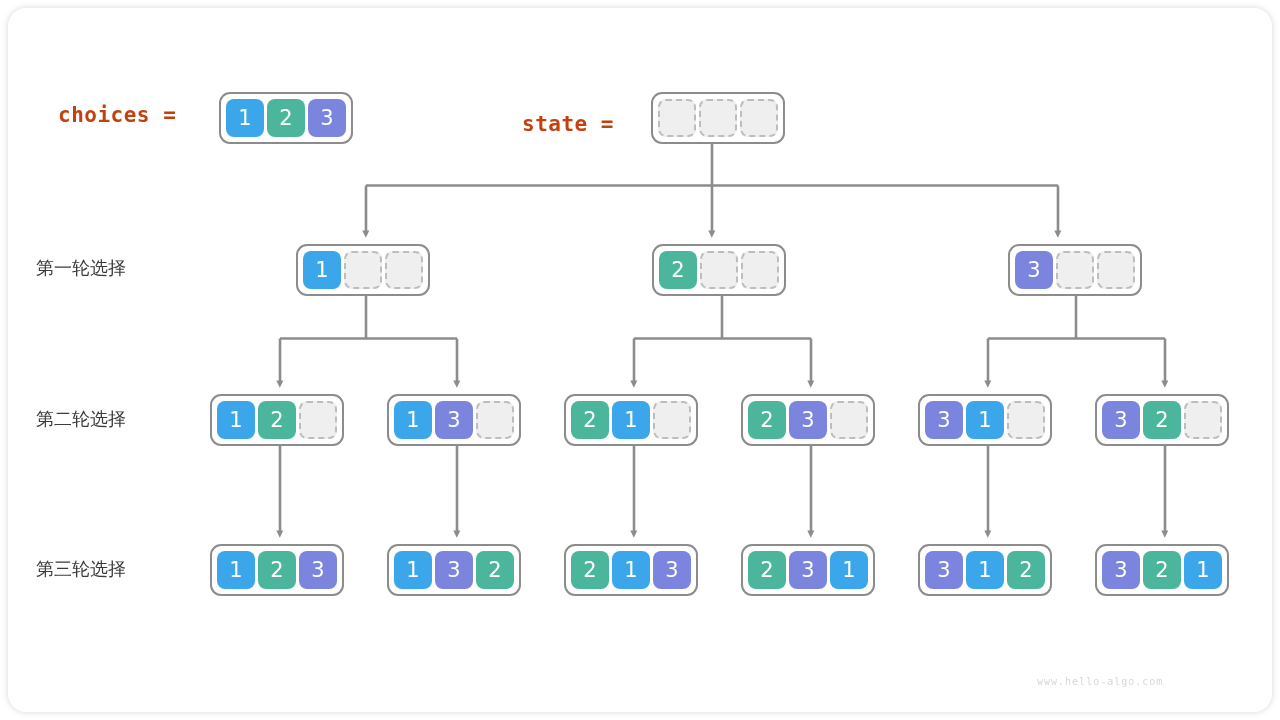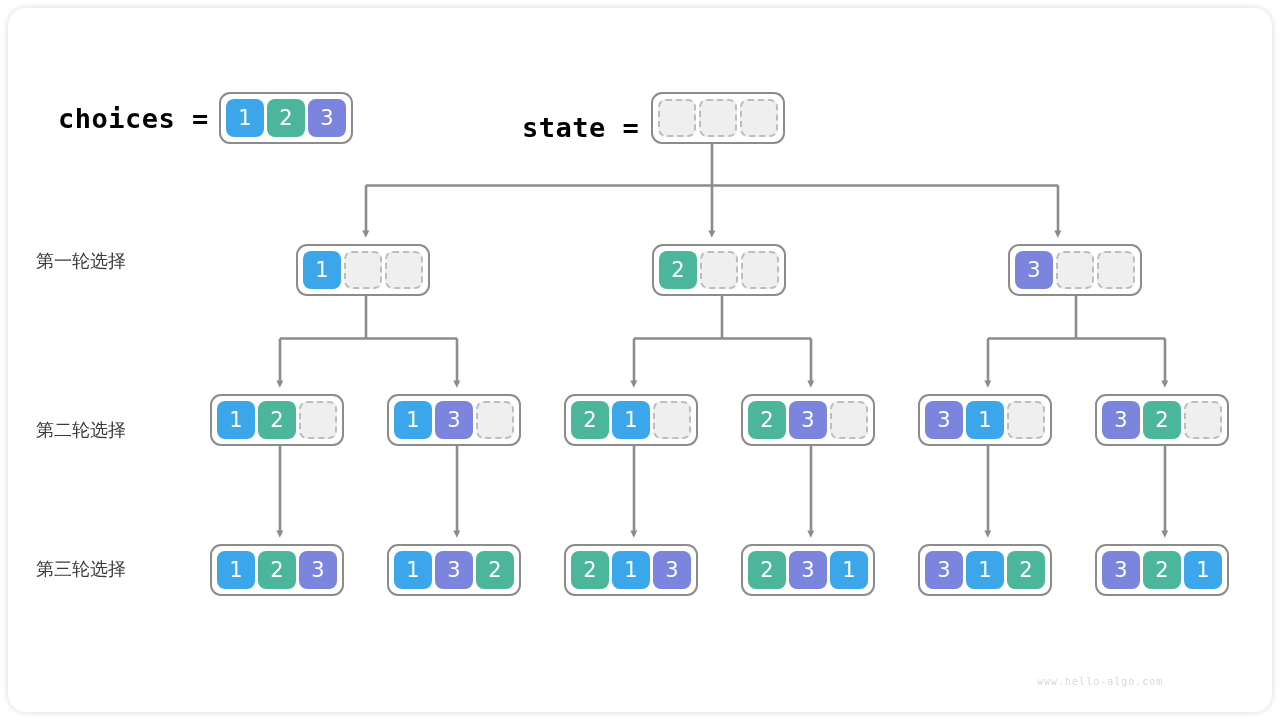--- a/index.html
+++ b/index.html
@@ -36,22 +36,22 @@
     width: 1264px;
     height: 704px;
     pointer-events: none;
   }
 
   
   .mono-label {
     position: absolute;
     font-family: "DejaVu Sans Mono", "Liberation Mono", monospace;
     font-weight: bold;
-    font-size: 27px;
-    color: #000000;
+    font-size: 21px;
+    color: #c2410c;
     white-space: nowrap;
     letter-spacing: 0.5px;
   }
   .row-label {
     position: absolute;
     font-family: "Liberation Sans", "DejaVu Sans", sans-serif;
     font-size: 18px;
     color: #3b3b3b;
     white-space: nowrap;
   }
@@ -150,22 +150,22 @@
       <div class="cell c2">2</div>
       <div class="cell c3">3</div>
     </div>
 
     <div class="array" style="left:643px; top:84px;">
       <div class="cell empty"></div>
       <div class="cell empty"></div>
       <div class="cell empty"></div>
     </div>
 
-    <div class="row-label" style="left:28px; top:241px;">第一轮选择</div>
-    <div class="row-label" style="left:28px; top:399px;margin-top:11px;">第二轮选择</div>
+    <div class="row-label" style="left:28px; top:248px;">第一轮选择</div>
+    <div class="row-label" style="left:28px; top:399px;">第二轮选择</div>
     <div class="row-label" style="left:28px; top:549px;">第三轮选择</div>
 
     <div class="array" style="left:288px; top:236px;">
       <div class="cell c1">1</div>
       <div class="cell empty"></div>
       <div class="cell empty"></div>
     </div>
     <div class="array" style="left:644px; top:236px;">
       <div class="cell c2">2</div>
       <div class="cell empty"></div>

